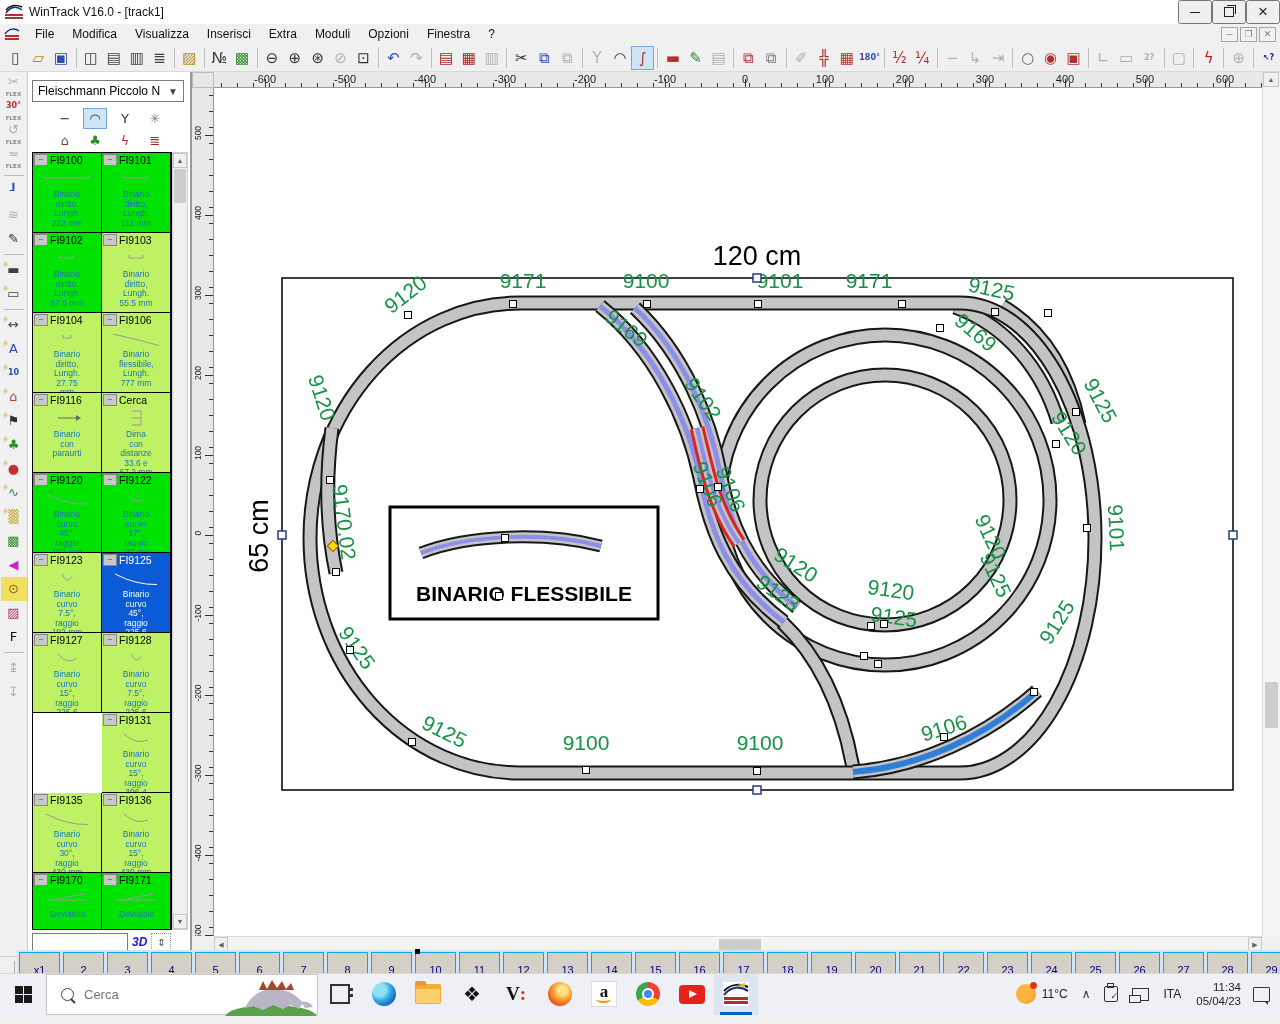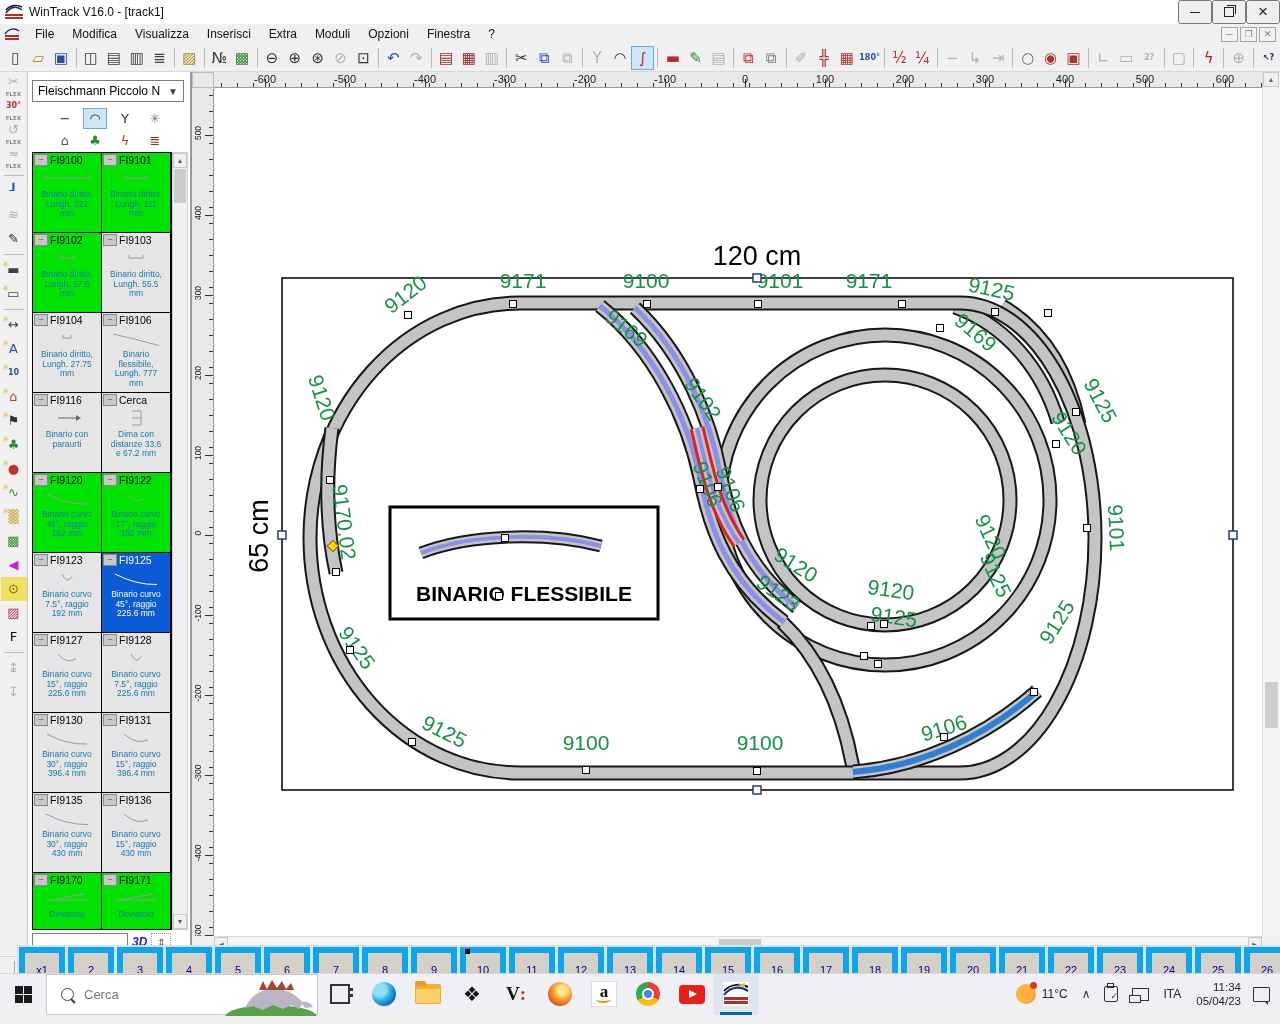--- a/index.html
+++ b/index.html
@@ -35,28 +35,28 @@
   .vbtn.dis{color:#b0b0b0 !important;}
   .vsep{width:20px;height:1px;background:#bbb;margin:3px 0;flex:none;}
   
   #panel{position:absolute;left:28px;top:72px;width:164px;height:884px;background:#fff;border-right:2px solid #9a9a9a;box-sizing:border-box;}
   #libsel{position:absolute;left:4px;top:8px;width:152px;height:22px;border:1px solid #7a7a7a;background:#fff;display:flex;align-items:center;font-size:12px;padding-left:5px;box-sizing:border-box;}
   #libsel .chev{margin-left:auto;margin-right:5px;color:#444;font-size:10px;}
   .toolrow{position:absolute;left:8px;width:148px;height:22px;display:flex;justify-content:center;gap:6px;}
   .ptool{width:24px;height:21px;display:flex;align-items:center;justify-content:center;font-size:13px;border:1px solid transparent;background:transparent;padding:0;font-family:"DejaVu Sans",sans-serif;}
   .ptool.sel{background:#cde5f7;border-color:#74a7d8;}
   #partsgrid{position:absolute;left:4px;top:80px;width:140px;height:778px;border:1px solid #000;box-sizing:border-box;overflow:hidden;background:#fff;}
-  .pcell{position:absolute;width:69px;height:80px;border-right:1px solid #000;border-bottom:1px solid #000;box-sizing:border-box;background:#e5e5e5;overflow:hidden;}
+  .pcell{position:absolute;width:69px;height:80px;border-right:1px solid #000;border-bottom:1px solid #000;box-sizing:border-box;background:#bef264;overflow:hidden;}
   .pcell.g{background:#00e300;}
   .pcell.b{background:#0b5bd7;}
   .pcell .phead{display:flex;align-items:center;height:13px;font-size:10.5px;color:#000;}
   .pcell.b .phead{color:#fff;}
   .pcell .pico{width:12px;height:10px;background:#c8c8c8;border:1px solid #888;margin:1px 2px 0 1px;font-size:6px;line-height:8px;text-align:center;color:#222;flex:none;}
   .pcell .pthumb{height:24px;display:flex;align-items:center;justify-content:center;}
-  .pcell .pdesc{font-size:8.5px;line-height:9.5px;color:#1878b0;text-align:center;padding:0 8px;}
+  .pcell .pdesc{font-size:8.5px;line-height:9.5px;color:#1878b0;text-align:center;padding:0 17px;}
   .pcell.b .pdesc{color:#fff;}
   #partscroll{position:absolute;right:2px;top:80px;width:16px;height:778px;background:#f0f0f0;border:1px solid #d0d0d0;box-sizing:border-box;}
   .sarrow{position:absolute;left:0;width:14px;height:15px;background:#f0f0f0;color:#606060;font-size:7px;display:flex;align-items:center;justify-content:center;border:1px solid #c8c8c8;box-sizing:border-box;}
   .sthumb{position:absolute;background:#cdcdcd;}
   #panelfooter{position:absolute;left:4px;bottom:4px;width:152px;height:20px;display:flex;align-items:center;gap:3px;}
   #searchpart{width:96px;height:18px;border:1px solid #7a7a7a;font-size:11px;padding:0 3px;box-sizing:border-box;}
   #btn3d{font-size:12px;font-weight:bold;font-style:italic;color:#1a1acc;background:none;border:none;padding:0 1px;}
   #hbtn{width:20px;height:18px;font-size:10px;color:#444;background:none;border:1px dotted #999;padding:0;}
   
   #corner{position:absolute;left:192px;top:72px;width:22px;height:16px;background:#e8e8e8;border:1px solid #bbb;box-sizing:border-box;}
@@ -67,21 +67,21 @@
   .hlab{position:absolute;top:1px;font-size:11px;color:#222;transform:translateX(-50%);}
   .vlab{position:absolute;right:5px;font-size:8.5px;color:#222;transform:rotate(-90deg);transform-origin:center;width:26px;text-align:center;}
   #draw{position:absolute;left:214px;top:88px;width:1048px;height:848px;background:#fff;overflow:hidden;}
   
   #vscroll{position:absolute;left:1262px;top:72px;width:18px;height:880px;background:#f4f4f4;border-left:1px solid #ddd;box-sizing:border-box;}
   #hscroll{position:absolute;left:214px;top:936px;width:1048px;height:16px;background:#f4f4f4;border-top:1px solid #ddd;box-sizing:border-box;}
   #corner2{position:absolute;left:1262px;top:936px;width:18px;height:16px;background:#f0f0f0;}
   
   #pagebar{position:absolute;left:0;top:956px;width:1280px;height:27px;background:#f0f0f0;border-top:1px solid #d0d0d0;display:flex;align-items:center;padding-left:10px;box-sizing:border-box;}
   .pbsep{width:1px;height:18px;background:#aaa;margin:0 4px;flex:none;}
-  .ptab{position:relative;width:41px;height:20px;margin-right:3px;background:#d4d0c8;border:6px solid #0ea5e9;box-shadow:0 0 0 2px #cfe4f7;font-size:11px;color:#00008b;text-decoration:underline;display:flex;align-items:center;justify-content:center;padding:17px;flex:none;}
+  .ptab{position:relative;width:41px;height:20px;margin-right:3px;background:#d4d0c8;border:1px solid #0ea5e9;box-shadow:0 0 0 2px #cfe4f7;font-size:11px;color:#00008b;text-decoration:underline;display:flex;align-items:center;justify-content:center;padding:17px;flex:none;}
   .ptab .mark{position:absolute;left:-1px;top:-4px;width:5px;height:5px;background:#000;}
   .lybtn{width:26px;height:20px;margin-right:3px;background:#f0f0f0;border:1px solid transparent;display:flex;flex-direction:column;align-items:center;justify-content:center;gap:1px;padding:0;flex:none;position:relative;}
   .lybtn .row{width:16px;height:3px;}
   .lybtn .q{position:absolute;right:1px;bottom:0;font-size:9px;font-weight:bold;color:#1a1acc;}
   .sqbtn{width:20px;height:18px;margin-right:4px;background:#f0f0f0;border:1px solid #b8b8b8;color:#b0b0b0;font-size:10px;display:flex;align-items:center;justify-content:center;padding:0;flex:none;}
   
   #taskbar{position:absolute;left:0;top:973px;width:1280px;height:41px;background:#eef0f5;border-top:1px solid #d8d8d8;display:flex;align-items:center;box-sizing:border-box;}
   #startbtn{width:46px;height:41px;display:flex;align-items:center;justify-content:center;background:none;border:none;}
   .winlogo{display:grid;grid-template-columns:8px 8px;grid-template-rows:8px 8px;gap:1px;}
   .winlogo div{background:#1a1a1a;}
@@ -641,32 +641,20 @@
           <div class="phead">
             <span class="pico">─</span>
             <span>FI9128</span>
           </div>
           <div class="pthumb">
             <svg width="56" height="22" viewBox="0 0 56 22">
               <path d="M23,7 Q28,18 33,9.5" stroke="#9a9a9a" fill="none"></path>
             </svg>
           </div>
           <div class="pdesc">Binario curvo 7.5°, raggio 225.6 mm</div>
-        </div>
-        <div class="pcell w" style="left: 0px; top: 560px;">
-          <div class="phead">
-            <span class="pico">─</span>
-            <span>FI9130</span>
-          </div>
-          <div class="pthumb">
-            <svg width="56" height="22" viewBox="0 0 56 22">
-              <path d="M8,7 Q28,18 48,17" stroke="#9a9a9a" fill="none"></path>
-            </svg>
-          </div>
-          <div class="pdesc">Binario curvo 30°, raggio 396.4 mm</div>
         </div>
         <div class="pcell w" style="left: 69px; top: 560px;">
           <div class="phead">
             <span class="pico">─</span>
             <span>FI9131</span>
           </div>
           <div class="pthumb">
             <svg width="56" height="22" viewBox="0 0 56 22">
               <path d="M16,7 Q28,18 40,13" stroke="#9a9a9a" fill="none"></path>
             </svg>

